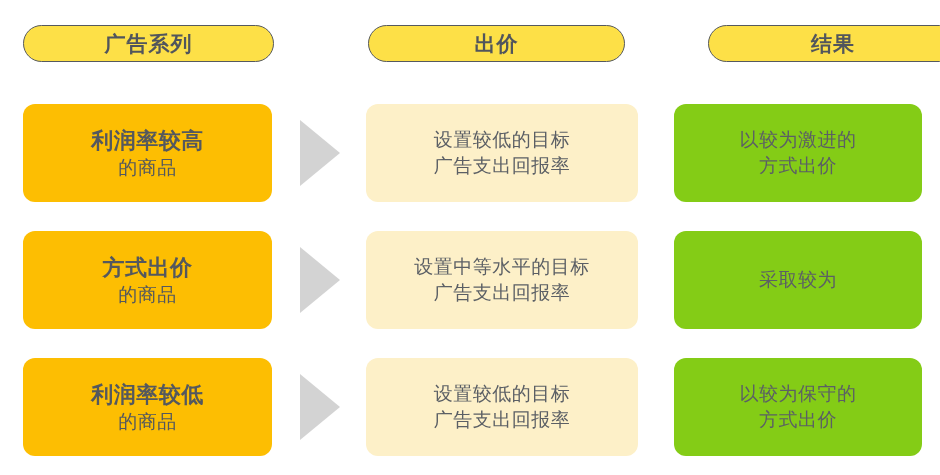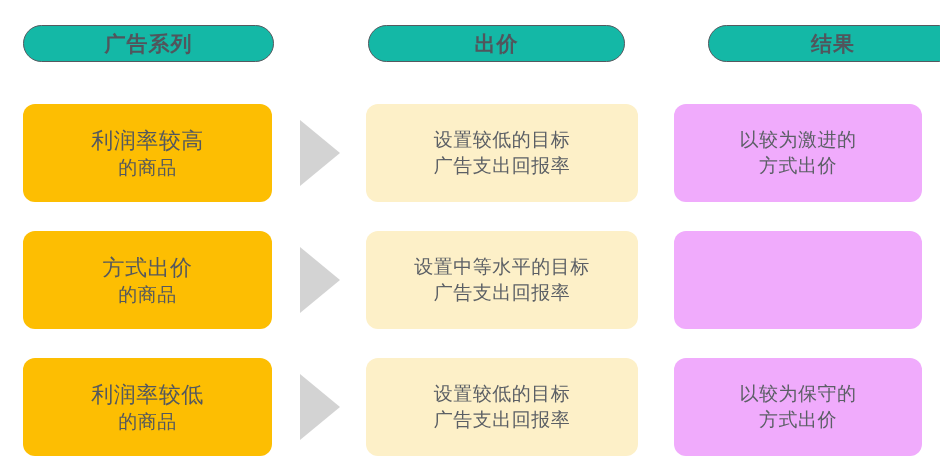--- a/index.html
+++ b/index.html
@@ -26,21 +26,21 @@
     left: 0;
     top: 25px;
     width: 940px;
     height: 40px;
   }
   .pill {
     position: absolute;
     height: 37px;
     border: 1.6px solid #55595f;
     border-radius: 20px;
-    background: #14b8a6;
+    background: #fde047;
     display: flex;
     align-items: center;
     justify-content: center;
     box-sizing: border-box;
   }
   .pill-label {
     font-size: 21px;
     font-weight: bold;
     color: #51555c;
     letter-spacing: 1px;
@@ -82,26 +82,26 @@
     background: #FDBE02;
   }
   .card-bid {
     left: 366px;
     width: 272px;
     background: #FDF0C8;
   }
   .card-result {
     left: 674px;
     width: 248px;
-    background: #f0abfc;
+    background: #84cc16;
   }
 
   .line-strong {
     font-size: 22px;
-    font-weight: normal;
+    font-weight: bold;
     color: #54585e;
     line-height: 1.32;
     letter-spacing: 0.5px;
   }
   .line-normal {
     font-size: 19px;
     font-weight: normal;
     color: #54585e;
     line-height: 1.32;
     letter-spacing: 0.5px;
@@ -163,20 +163,21 @@
       <div class="card card-campaign">
         <div class="line-strong">方式出价</div>
         <div class="line-normal">的商品</div>
       </div>
       <div class="arrow"></div>
       <div class="card card-bid">
         <div class="line-normal">设置中等水平的目标</div>
         <div class="line-normal">广告支出回报率</div>
       </div>
       <div class="card card-result">
+        <div class="line-normal">采取较为</div>
       </div>
     </div>
 
     <div class="row">
       <div class="card card-campaign">
         <div class="line-strong">利润率较低</div>
         <div class="line-normal">的商品</div>
       </div>
       <div class="arrow"></div>
       <div class="card card-bid">

